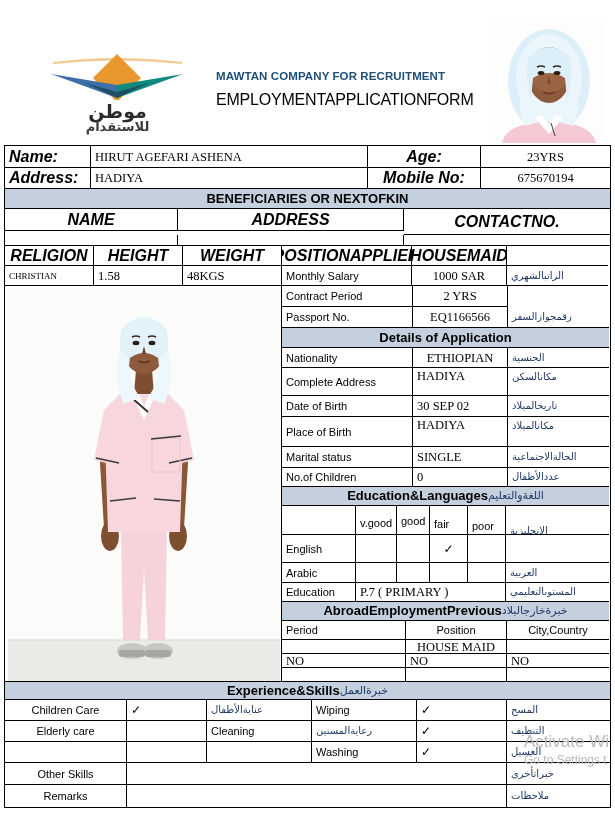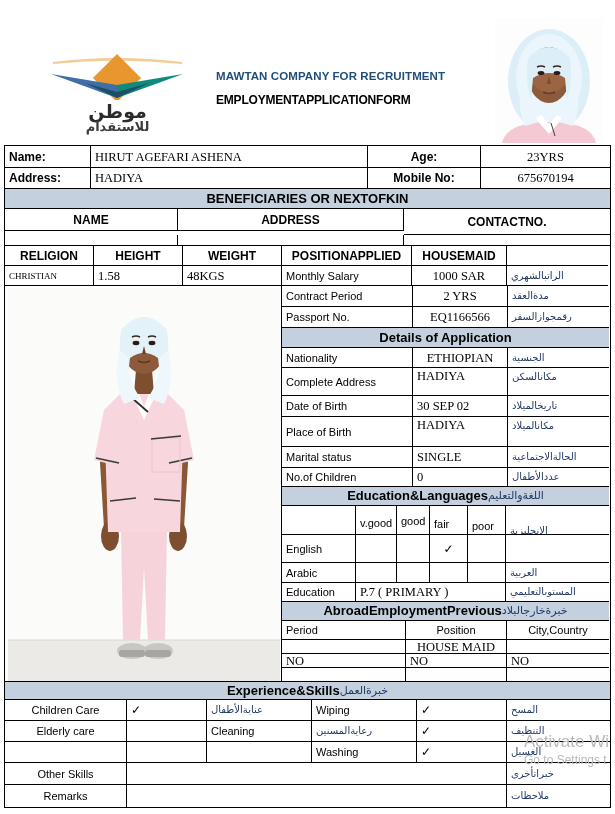--- a/index.html
+++ b/index.html
@@ -54,22 +54,22 @@
     top: 68px;
   }
   .company-name {
     font-size: 11.5px;
     font-weight: bold;
     color: #1f4e79;
     letter-spacing: 0.1px;
     line-height: 16px;
   }
   .form-title {
-    font-size: 12px;
-    font-weight: bold;
+    font-size: 16px;
+    font-weight: normal;
     color: #000000;
     letter-spacing: -0.2px;
     line-height: 22px;
     margin-top: 5px;
   }
   .passport-photo {
     position: absolute;
     right: 12px;
     top: 18px;
     width: 108px;
@@ -97,21 +97,22 @@
     font-size: 11px;
     line-height: 14px;
     display: flex;
     align-items: center;
     overflow: hidden;
   }
   .cell.last { border-right: none; }
   .nb { border-bottom: none; }
   .lbl {
     font-weight: bold;
-    font-size: 12px;
+    font-size: 16px;
+    font-style: italic;
   }
   .val {
     font-family: "Liberation Serif", serif;
     font-size: 12.5px;
   }
   .val-sm {
     font-family: "Liberation Serif", serif;
     font-size: 9px;
   }
   .ctr { justify-content: center; }
@@ -321,21 +322,20 @@
         <path d="M136 58 L134 66 L138 66 Z" fill="#6f4228"></path>
         <path d="M130 73 Q136 76 142 73" stroke="#63381f" stroke-width="1.4" fill="none"></path>
       </svg>
     </div>
 
     <div class="detail-col">
 
       <div class="row">
         <div class="cell" style="width:131px;height:21px">Contract Period</div>
         <div class="cell val ctr" style="width:95px;height:21px">2 YRS</div>
-        <div class="cell ar last" style="width:101px;height:21px">مدةالعقد</div>
       </div>
       <div class="row">
         <div class="cell" style="width:131px;height:21px">Passport No.</div>
         <div class="cell val ctr" style="width:95px;height:21px">EQ1166566</div>
         <div class="cell ar last" style="width:101px;height:21px">رقمجوازالسفر</div>
       </div>
 
       <div class="row">
         <div class="cell band last" style="width:327px;height:20px">Details of Application</div>
       </div>

